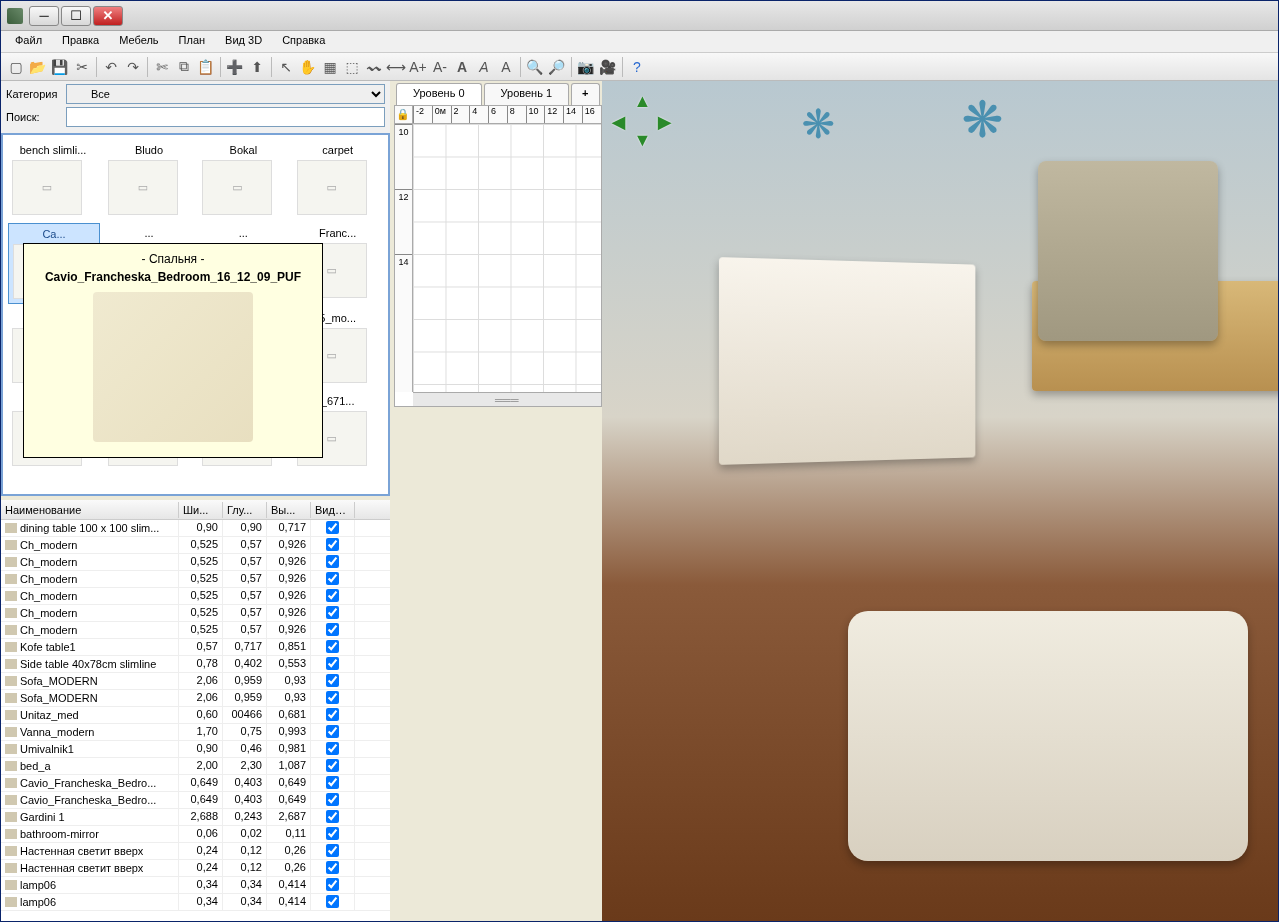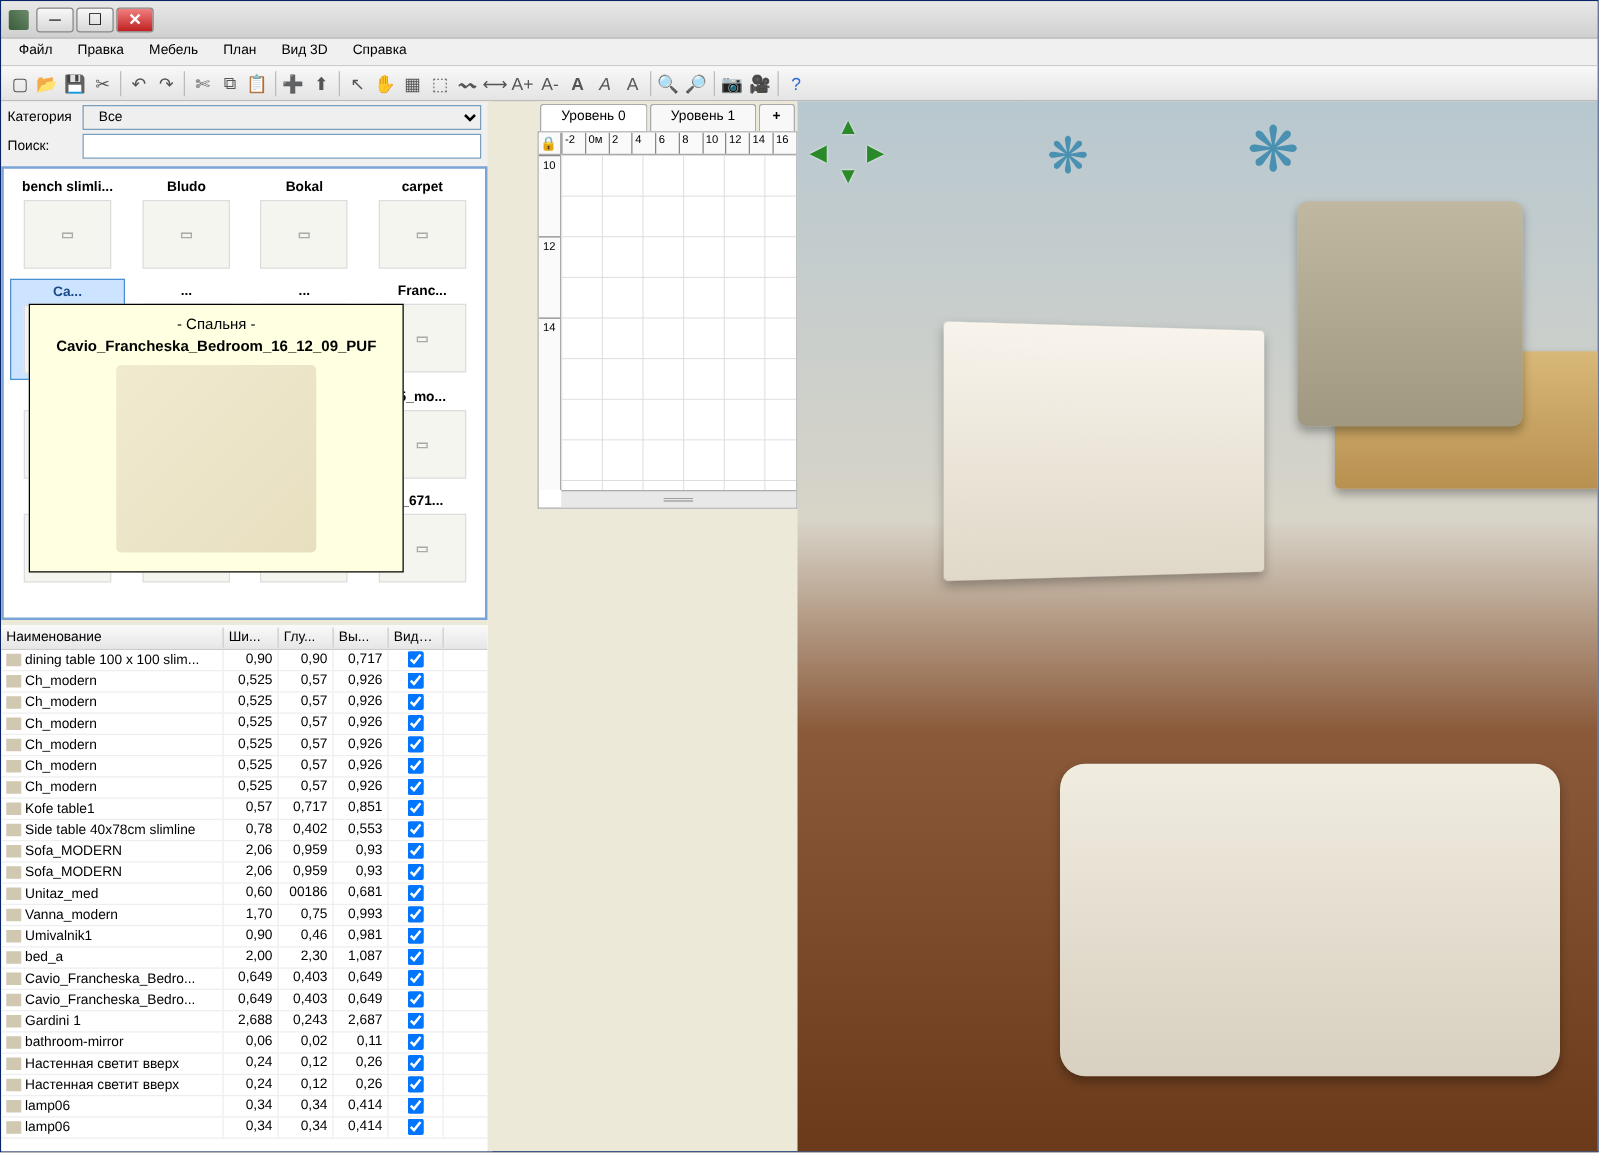--- a/index.html
+++ b/index.html
@@ -9,29 +9,29 @@
 .titlebar .icon { width: 16px; height: 16px; margin-right: 6px; background: linear-gradient(45deg, #3a5c3a, #6a8a6a); border-radius: 2px; }
 .titlebar .title { flex: 1; color: #333; font-size: 12px; }
 .winbtns { display: flex; gap: 2px; }
 .winbtn { width: 30px; height: 20px; border: 1px solid #888; border-radius: 3px; display: flex; align-items: center; justify-content: center; font-size: 13px; cursor: pointer; background: linear-gradient(#f8f8f8, #d8d8d8); }
 .winbtn.close { background: linear-gradient(#f08080, #c02020); color: #fff; font-weight: bold; }
 .menubar { height: 22px; background: #f0f0f0; display: flex; align-items: flex-start; padding: 0 4px; border-bottom: 1px solid #ccc; }
 .menubar span { padding: 3px 10px; cursor: pointer; }
 .toolbar { height: 28px; background: linear-gradient(#f8f8f8, #e4e4e4); display: flex; align-items: center; padding: 0 4px; border-bottom: 1px solid #bbb; gap: 0; }
 .tbtn { width: 22px; height: 22px; display: flex; align-items: center; justify-content: center; cursor: pointer; border-radius: 2px; font-size: 14px; color: #555; }
 .tsep { width: 1px; height: 20px; background: #bbb; margin: 0 3px; }
-.content { flex: 1; display: flex; gap: 36px; }
+.content { flex: 1; display: flex; }
 .leftpane { width: 393px; display: flex; flex-direction: column; border-right: 4px solid #ece9d8; }
 .catalog-top { padding: 3px 5px; background: #f0f0f0; }
 .catalog-row { display: flex; align-items: center; margin-bottom: 3px; }
 .catalog-row label { width: 60px; }
-.catalog-row select, .catalog-row input { flex: 1; height: 20px; border: 1px solid #7b9ebd; font-size: 11px; padding: 0 8px; }
+.catalog-row select, .catalog-row input { flex: 1; height: 20px; border: 1px solid #7b9ebd; font-size: 11px; padding: 0 20px; }
 .catalog-grid { flex: 1; background: #fff; border: 2px solid #7aa3d6; overflow: auto; position: relative; padding: 5px; min-height: 330px; }
 .grid-inner { display: grid; grid-template-columns: repeat(4, 1fr); gap: 4px; }
-.cat-item { display: flex; flex-direction: column; align-items: center; padding: 4px; cursor: pointer; font-weight: bold; }
+.cat-item { display: flex; flex-direction: column; padding: 4px; cursor: pointer; }
 .cat-item .lbl { font-size: 11px; text-align: center; white-space: nowrap; overflow: hidden; text-overflow: ellipsis; width: 82px; margin-bottom: 4px; }
 .cat-item .thumb { width: 70px; height: 55px; background: #f5f5f0; border: 1px solid #ddd; display: flex; align-items: center; justify-content: center; color: #aaa; }
 .cat-item.selected { background: #cce4ff; border: 1px solid #4a90d0; }
 .cat-item.selected .lbl { color: #1a4a8a; }
 .tooltip { position: absolute; left: 20px; top: 108px; width: 300px; height: 215px; background: #ffffe1; border: 1px solid #000; padding: 8px; text-align: center; z-index: 10; }
 .tooltip .t-category { font-size: 12px; margin-bottom: 4px; }
 .tooltip .t-name { font-size: 12px; font-weight: bold; margin-bottom: 8px; }
 .tooltip .t-img { width: 160px; height: 150px; margin: 0 auto; background: linear-gradient(135deg, #f0ead0, #e8dfc0); border-radius: 4px; }
 .furnlist { height: 425px; background: #fff; border-top: 4px solid #ece9d8; display: flex; flex-direction: column; overflow: hidden; }
 .flh { display: flex; background: linear-gradient(#fafafa, #e6e6e6); border-bottom: 1px solid #ccc; height: 20px; align-items: center; }
@@ -335,21 +335,21 @@
               <div class="c3">0,959</div>
               <div class="c4">0,93</div>
               <div class="c5"><input type="checkbox" checked="" style=""></div>
             </div>
             <div class="flr">
               <div class="c1">
                 <span class="ic"></span>
                 <span>Unitaz_med</span>
               </div>
               <div class="c2">0,60</div>
-              <div class="c3">00186</div>
+              <div class="c3">00466</div>
               <div class="c4">0,681</div>
               <div class="c5"><input type="checkbox" checked="" style=""></div>
             </div>
             <div class="flr">
               <div class="c1">
                 <span class="ic"></span>
                 <span>Vanna_modern</span>
               </div>
               <div class="c2">1,70</div>
               <div class="c3">0,75</div>

